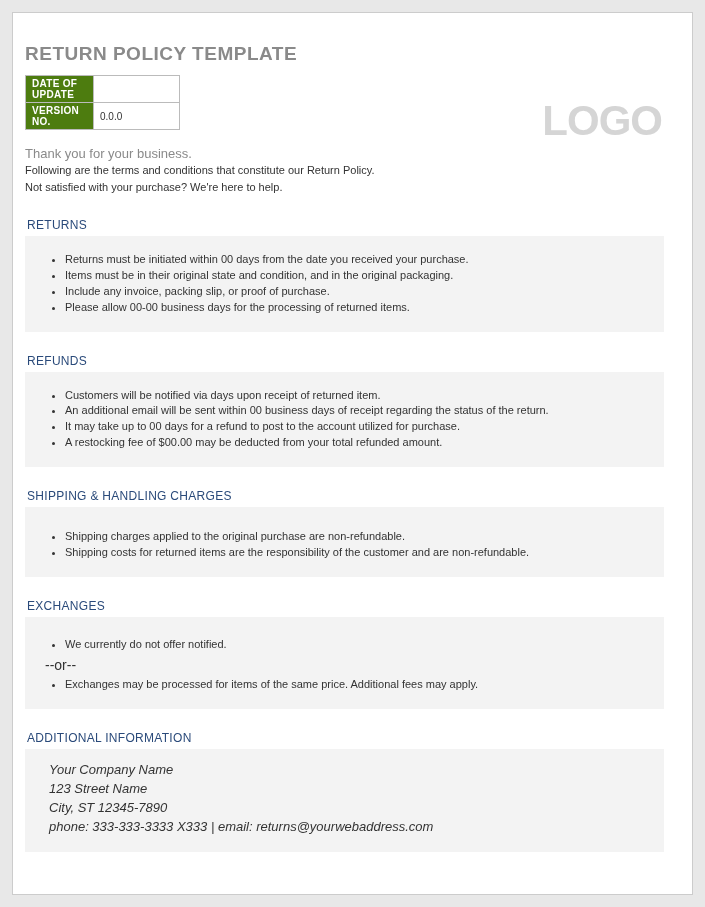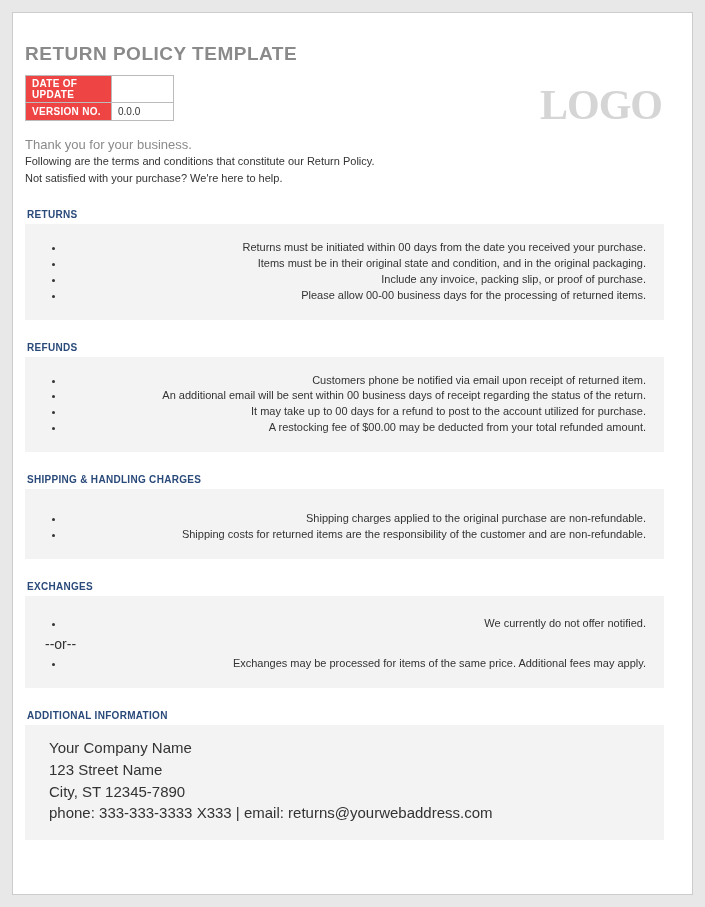--- a/index.html
+++ b/index.html
@@ -29,86 +29,85 @@
     border-collapse: collapse;
     margin-bottom: 4px;
   }
   .meta-table td {
     border: 1px solid #bbb;
     padding: 2px 6px;
     font-size: 10px;
     height: 18px;
   }
   .meta-label {
-    background: #ef4444;
+    background: #4d7c0f;
     color: #fff;
     font-weight: 700;
-    width: 86px;
+    width: 68px;
     letter-spacing: 0.3px;
   }
   .meta-value {
-    width: 62px;
+    width: 86px;
     color: #333;
   }
   .logo {
     position: absolute;
     right: 30px;
-    top: 68px;
+    top: 84px;
     font-size: 42px;
     font-weight: 800;
     color: #d5d5d5;
     letter-spacing: -1px;
-    font-family: Liberation Serif, serif;
   }
   .thanks {
     color: #8a8a8a;
     font-weight: 400;
     font-size: 13px;
     margin-top: 16px;
   }
   .intro {
     font-size: 11px;
     color: #333;
     line-height: 1.4;
     margin-top: 2px;
   }
   .section {
     margin-top: 22px;
   }
   .sec-head {
     color: #2a4a7a;
-    font-weight: 700;
-    font-size: 10px;
+    font-weight: 400;
+    font-size: 12px;
     letter-spacing: 0.3px;
     padding: 0 0 4px 2px;
   }
   .sec-body {
     background: #f3f3f3;
     padding: 16px 18px 16px 18px;
     font-size: 11px;
     color: #333;
   }
   .sec-body ul {
     list-style: disc;
     padding-left: 22px;
   }
   .sec-body li {
     line-height: 1.45;
-    text-align: right;
   }
   .or-sep {
     padding: 4px 0 4px 2px;
     font-size: 14px;
   }
   .addr {
     padding: 12px 18px 16px 24px;
     background: #f3f3f3;
-    font-size: 15px;
+    font-size: 13px;
     color: #333;
     line-height: 1.45;
+    font-style: italic;
   }
 </style>
 </head>
 <body>
 
 <div class="page">
 
   <div class="title">RETURN POLICY TEMPLATE</div>
 
   <table class="meta-table">
@@ -139,21 +138,21 @@
         <li>Include any invoice, packing slip, or proof of purchase.</li>
         <li>Please allow 00-00 business days for the processing of returned items.</li>
       </ul>
     </div>
   </div>
 
   <div class="section">
     <div class="sec-head">REFUNDS</div>
     <div class="sec-body">
       <ul>
-        <li>Customers phone be notified via email upon receipt of returned item.</li>
+        <li>Customers will be notified via days upon receipt of returned item.</li>
         <li>An additional email will be sent within 00 business days of receipt regarding the status of the return.</li>
         <li>It may take up to 00 days for a refund to post to the account utilized for purchase.</li>
         <li>A restocking fee of $00.00 may be deducted from your total refunded amount.</li>
       </ul>
     </div>
   </div>
 
   <div class="section">
     <div class="sec-head">SHIPPING &amp; HANDLING CHARGES</div>
     <div class="sec-body" style="padding-top:22px;">

